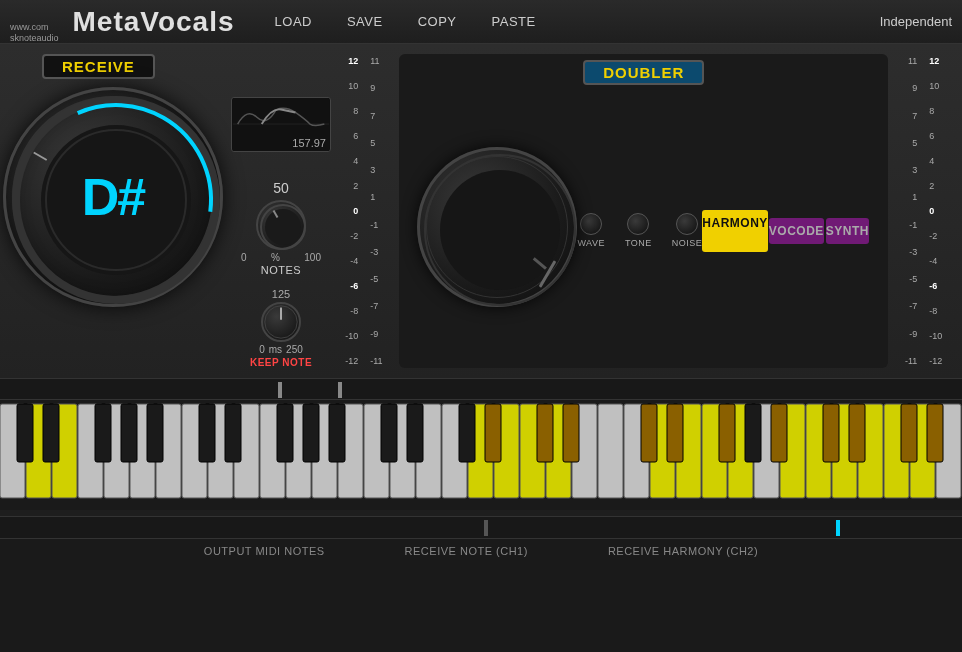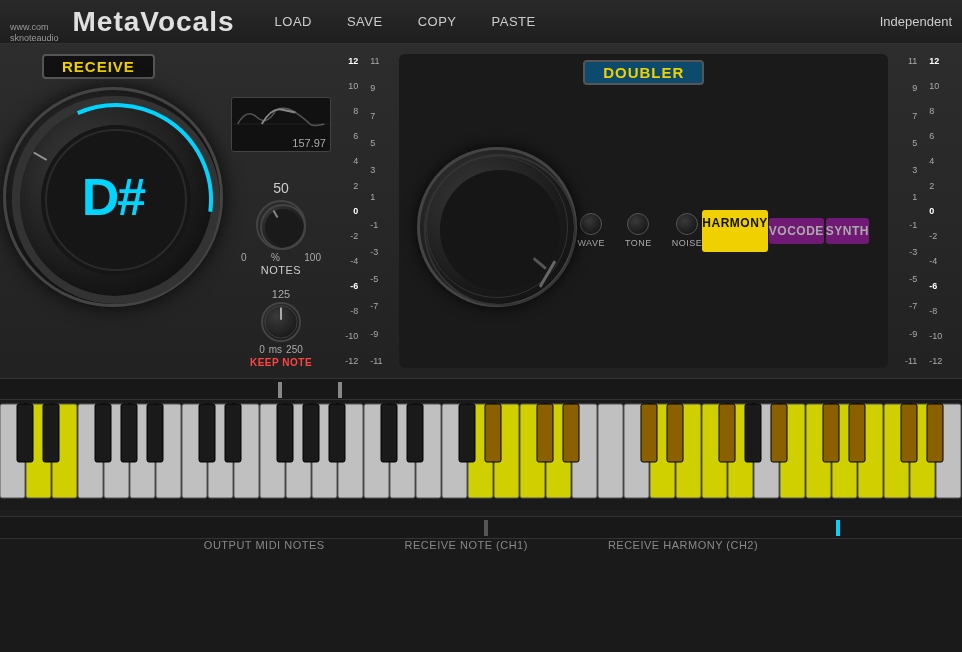--- a/index.html
+++ b/index.html
@@ -389,21 +389,21 @@
       background: #181818;
       border-top: 1px solid #333;
       position: relative;
     }
 
     
     .footer-labels {
       display: flex;
       justify-content: center;
       gap: 80px;
-      padding: 0 0;
+      padding: 6px 0;
       background: #1a1a1a;
       border-top: 1px solid #333;
     }
     .footer-label {
       font-size: 11px;
       color: #888;
       letter-spacing: 0.5px;
       text-align: center;
     }
 

